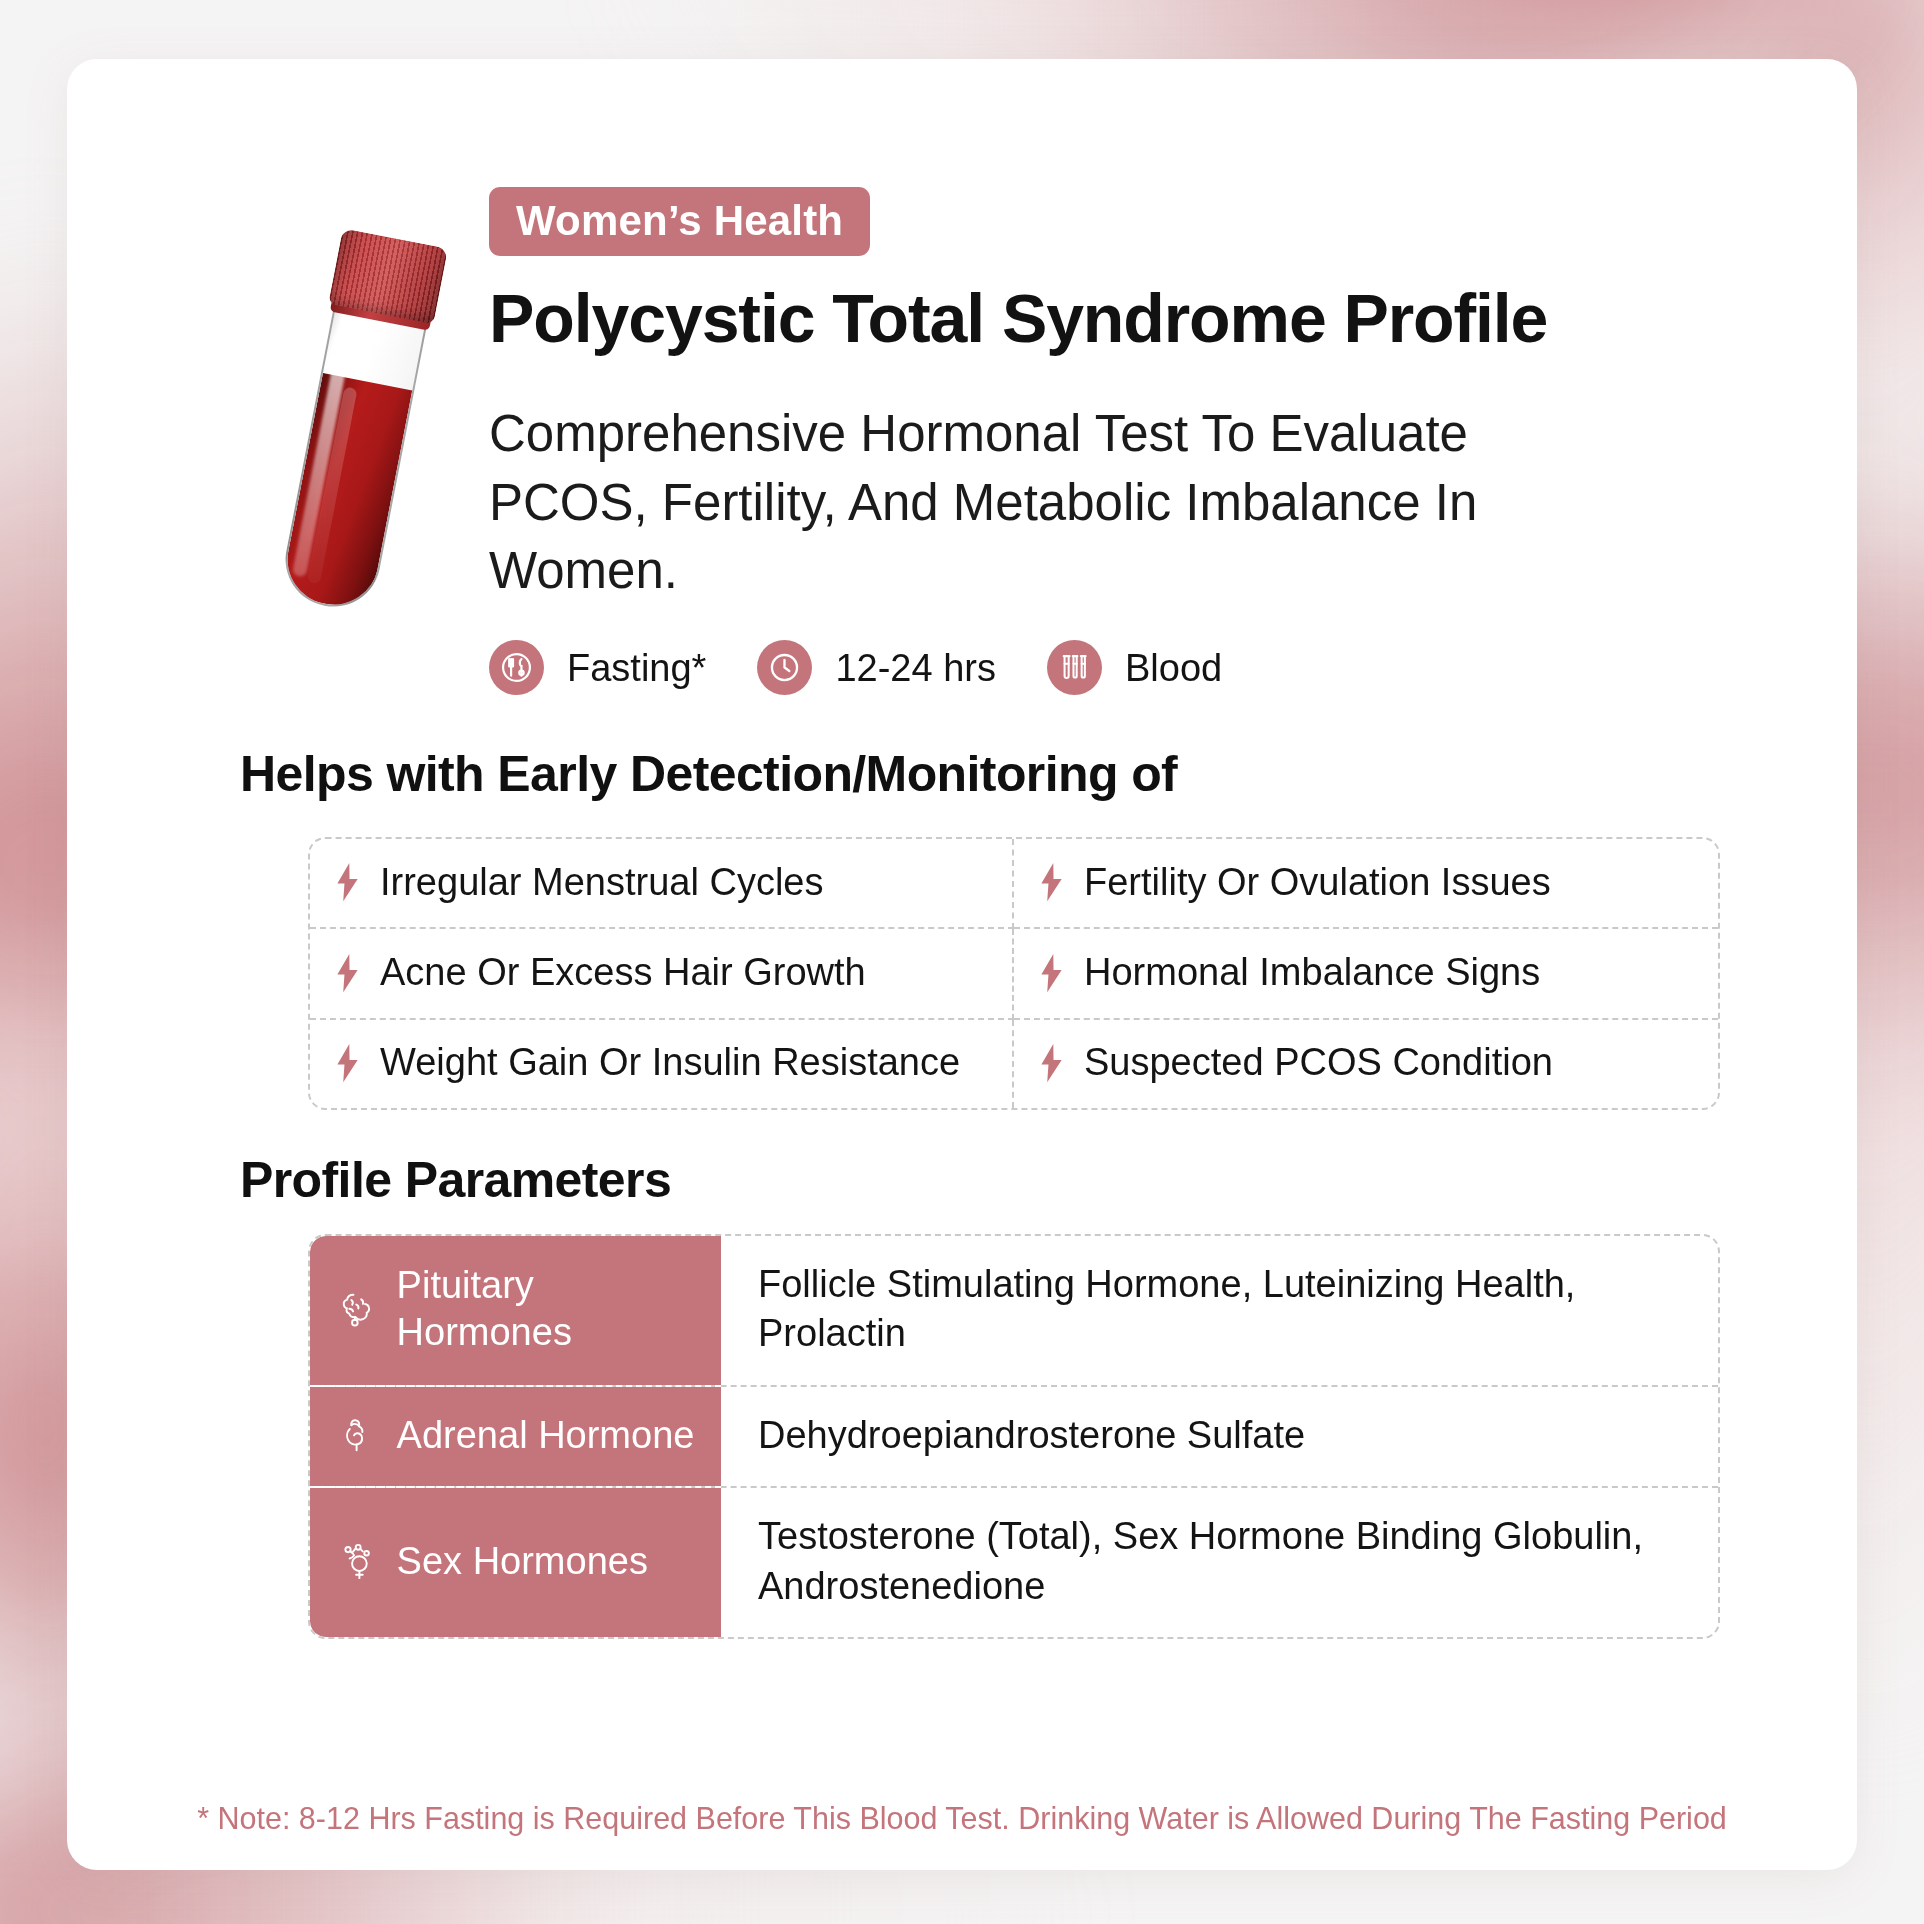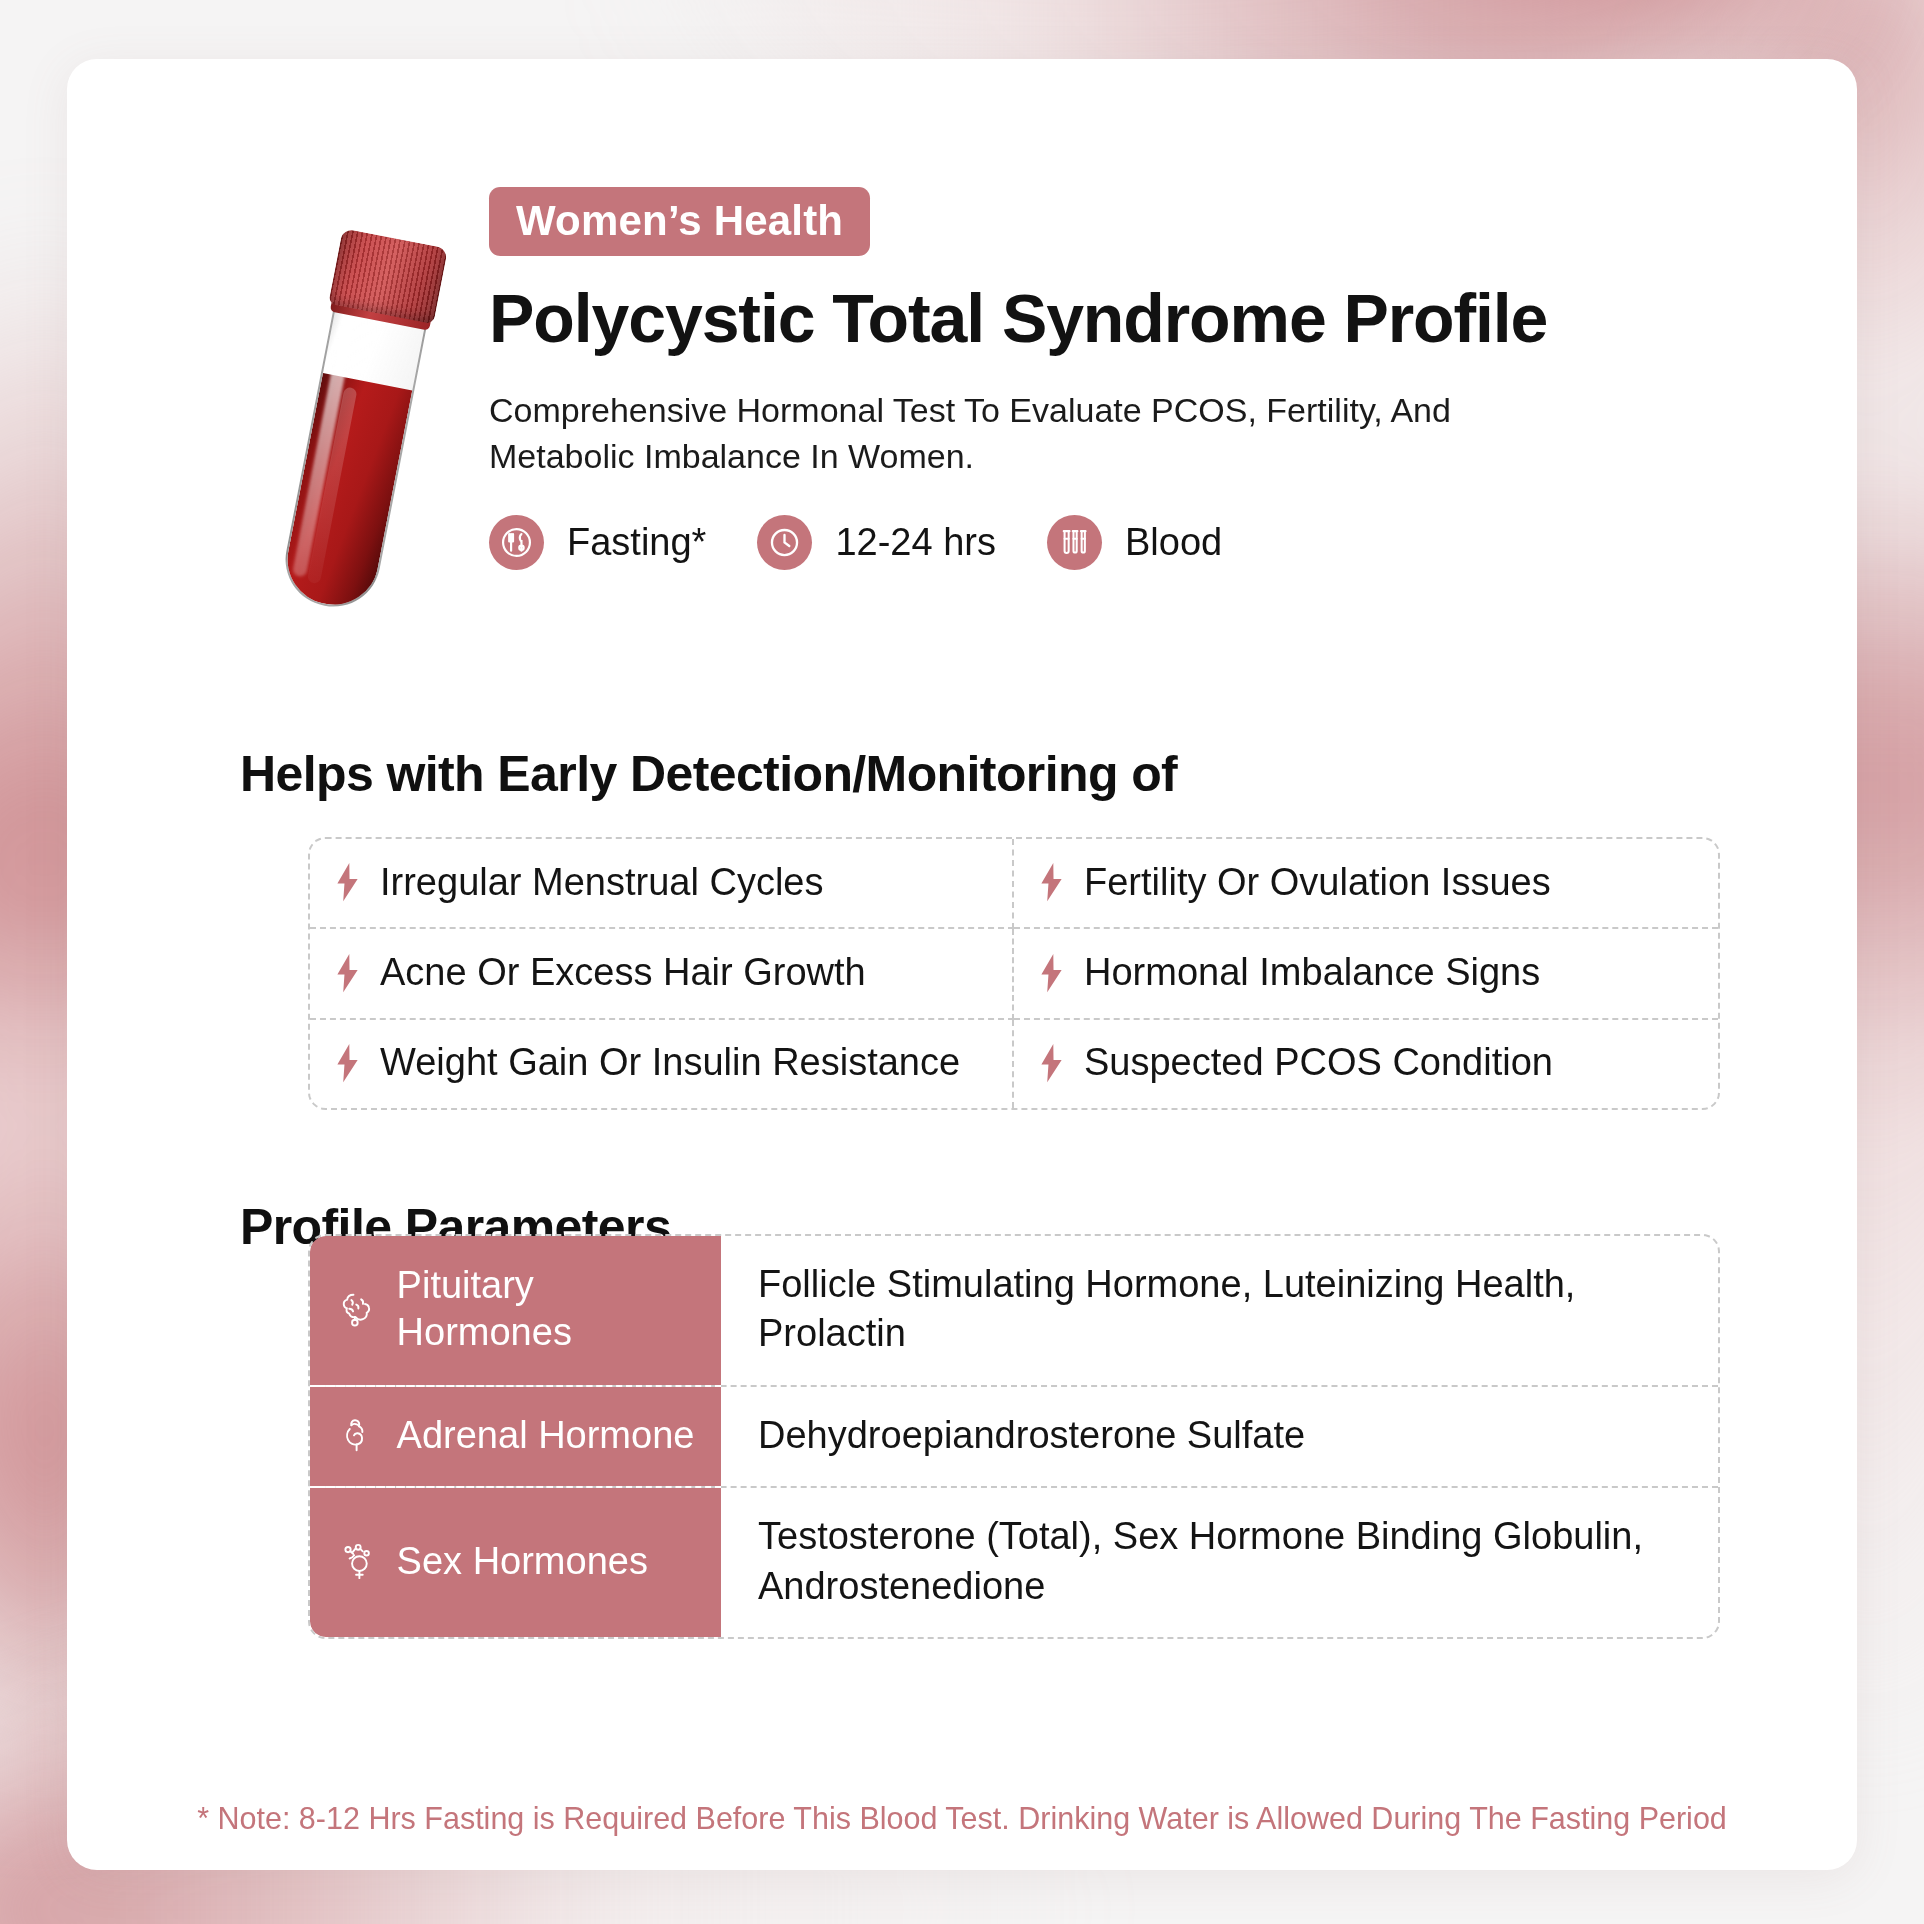--- a/index.html
+++ b/index.html
@@ -168,22 +168,22 @@
   .title {
     margin-top:26px;
     font-size:68px;
     font-weight:bold;
     color:#121212;
     letter-spacing:-1.1px;
     line-height:1.06;
     white-space:nowrap;
   }
   .subtitle {
-    margin-top:34px;
-    font-size:34px;
+    margin-top:46px;
+    font-size:51px;
     font-weight:400;
     color:#1b1b1b;
     line-height:1.34;
     max-width:1067px;
   }
 
   
   .meta-row {
     margin-top:35px;
     display:flex;
@@ -211,21 +211,21 @@
     position:absolute;
     left:173px;
     font-size:50px;
     font-weight:bold;
     color:#101010;
     letter-spacing:-0.6px;
     line-height:1;
     white-space:nowrap;
   }
   #helps-head { top:690px; }
-  #params-head { top:1143px; }
+  #params-head { top:1096px; }
 
   
   .checklist {
     position:absolute;
     left:241px; top:778px;
     width:1412px;
     border:2px dashed #c9c9c9;
     border-radius:17.6px;
     display:grid;
     grid-template-columns:1fr 1fr;

